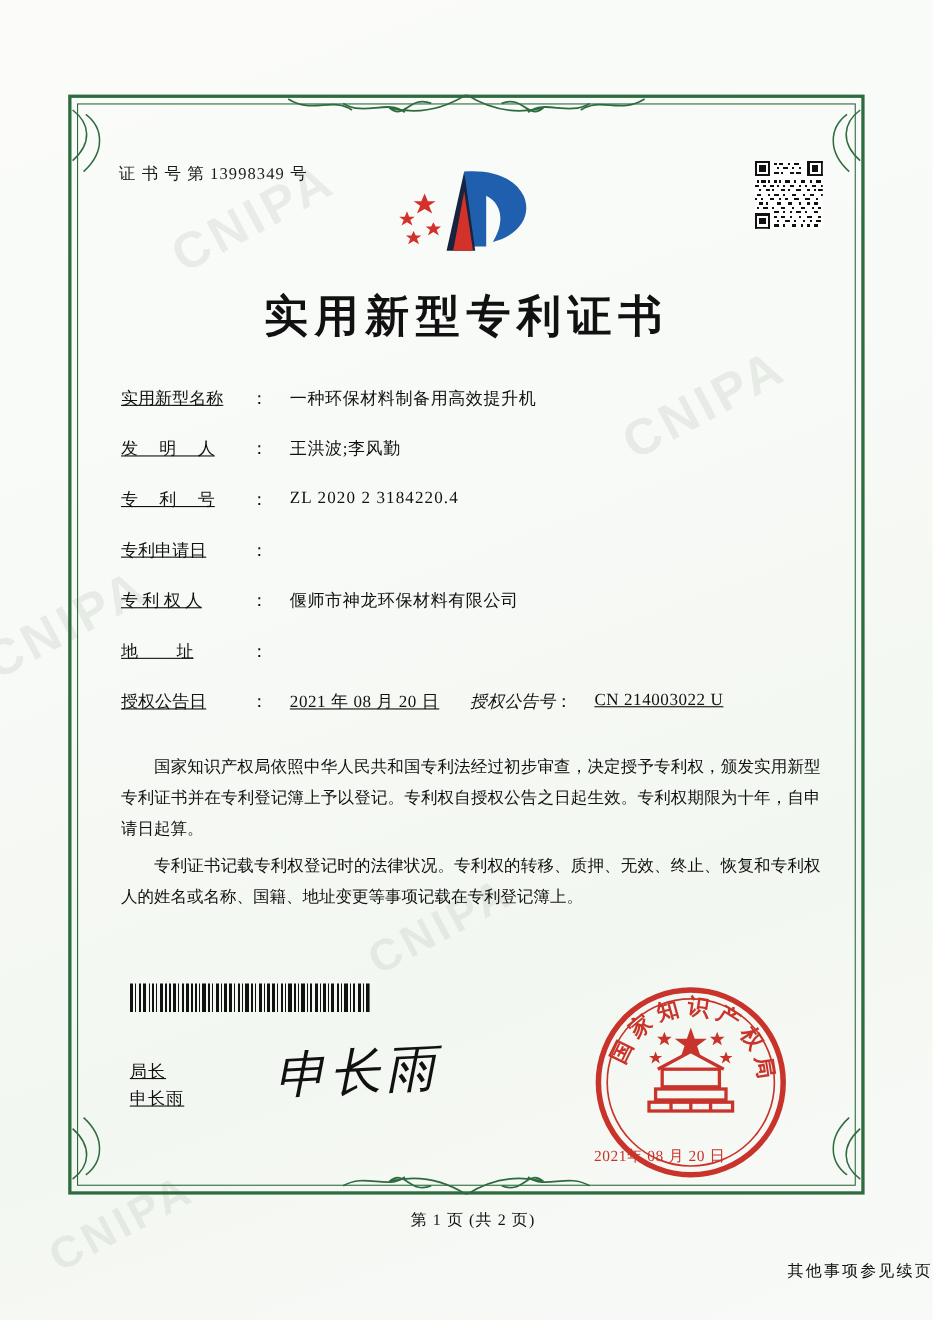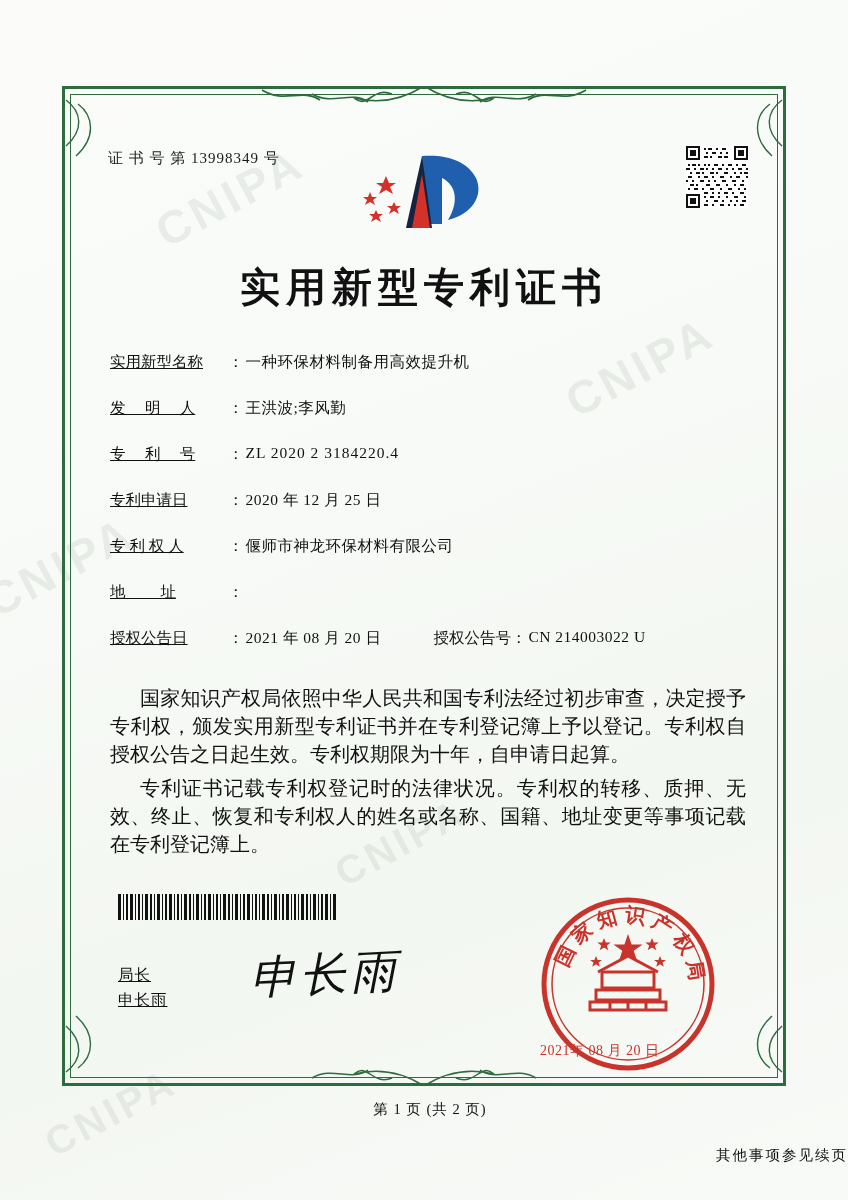--- a/index.html
+++ b/index.html
@@ -128,37 +128,39 @@
     width: 118px;
     flex: 0 0 118px;
     letter-spacing: 0px;
     white-space: nowrap;
     text-decoration: underline;
   }
   .field-colon { margin-right: 2px; }
   .field-value {
     flex: 1;
     letter-spacing: 0.5px;
+    margin-left: 18px;
   }
   .field-value.mono-ish {
     font-family: "Liberation Serif", serif;
     letter-spacing: 1px;
   }
-  .field-row.dual .field-value { flex: 0 0 auto; }
+  .field-row.dual .field-value { flex: 0 0 auto; text-decoration: underline; }
   .field-second-label {
-    margin-left: 52px;
+    margin-left: 28px;
     white-space: nowrap;
+    font-style: italic;
   }
 
   .paragraphs {
     position: absolute;
     left: 40px;
     right: 32px;
     top: 590px;
-    font-size: 20px;
+    font-size: 15px;
     line-height: 28px;
     color: #111;
     text-align: justify;
   }
   .paragraphs p {
     margin: 0 0 6px 0;
     text-indent: 30px;
   }
 
   .barcode {
@@ -429,21 +431,20 @@
 
       <div class="field-row">
         <span class="field-label">专　 利　 号</span>
         <span class="field-colon">：</span>
         <span class="field-value mono-ish">ZL 2020 2 3184220.4</span>
       </div>
 
       <div class="field-row">
         <span class="field-label">专利申请日</span>
         <span class="field-colon">：</span>
-        <span class="field-value">2020 年 12 月 25 日</span>
       </div>
 
       <div class="field-row">
         <span class="field-label">专 利 权 人</span>
         <span class="field-colon">：</span>
         <span class="field-value">偃师市神龙环保材料有限公司</span>
       </div>
 
       <div class="field-row">
         <span class="field-label">地　　 址</span>

